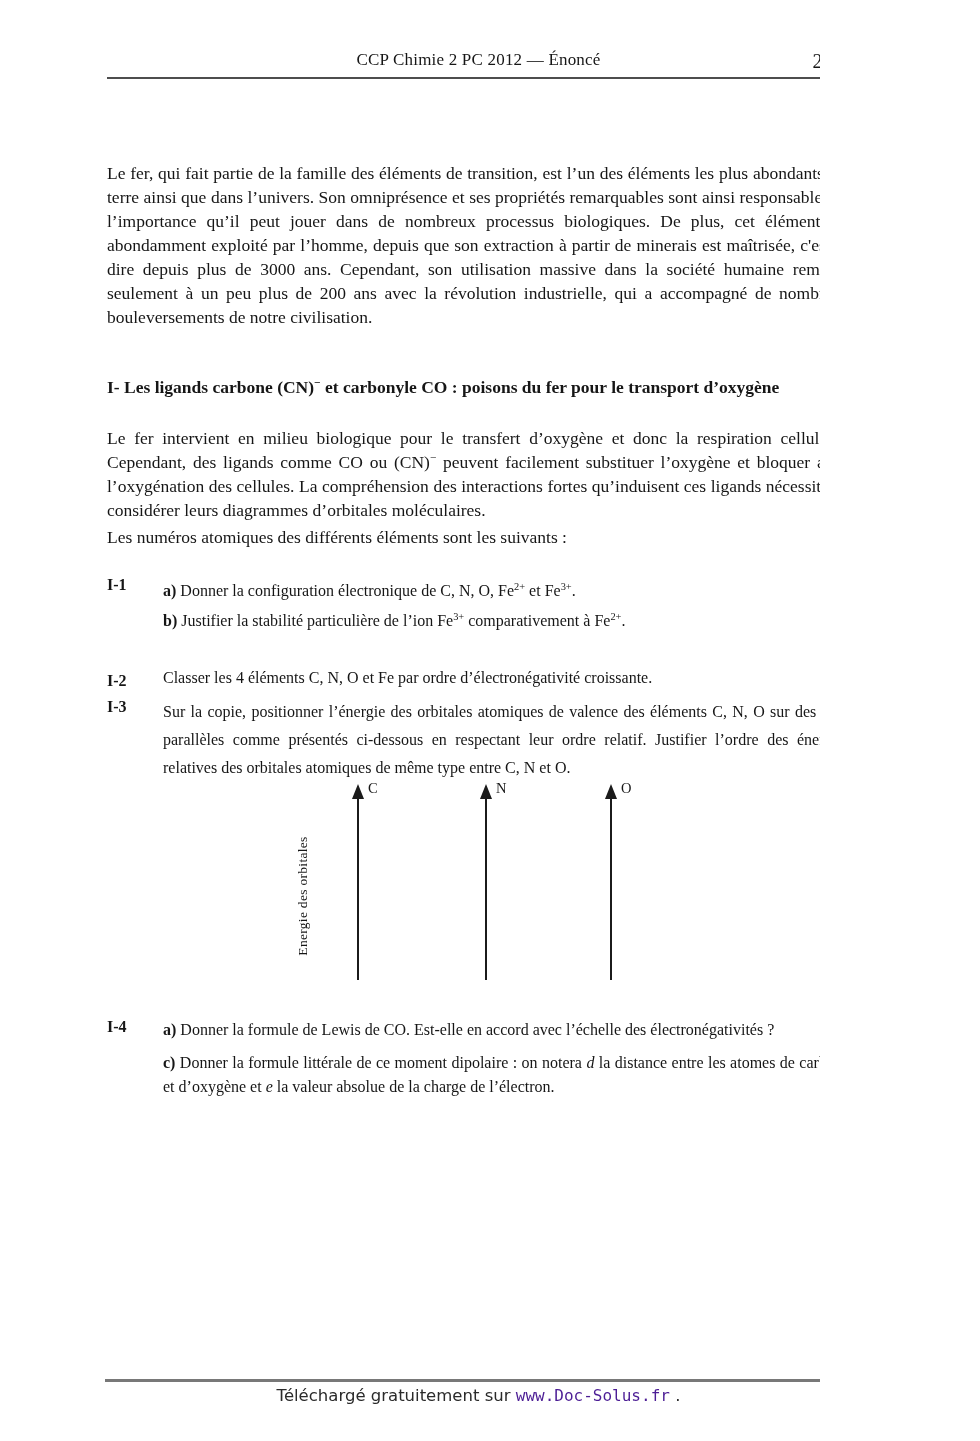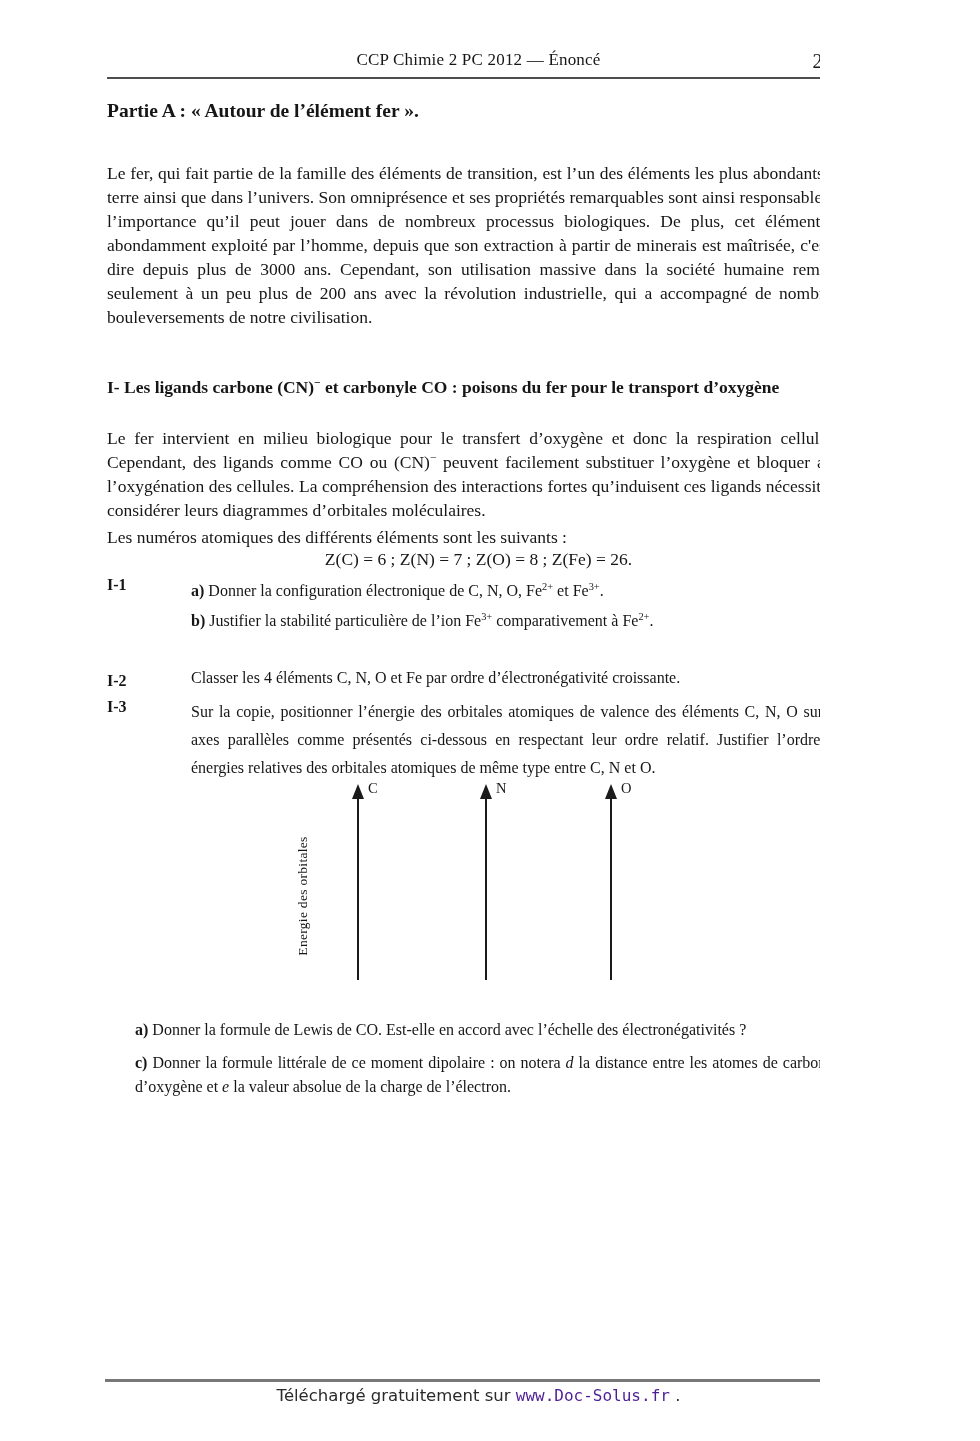--- a/index.html
+++ b/index.html
@@ -31,21 +31,21 @@
   
   .para { font-size:17.5px; line-height:24px; text-align:justify; }
   .p1 { top:161px; }
   .p2 { top:426px; }
   .numbers-intro { top:525px; font-size:17.5px; line-height:24px; }
   .z-line { top:549px; font-size:17.5px; text-align:center; }
 
   
   .question { display:flex; font-size:16px; }
   .q-label { width:56px; flex:0 0 56px; font-weight:bold; }
-  .q-body { flex:1;margin-left:28px; }
+  .q-body { flex:1; }
   .q1 { top:576px; }
   .q1 .q-part { line-height:30px; }
   .q2 { top:666px;align-items:flex-end; }
   .q2 .q-part { line-height:24px; }
   .q3 { top:698px;justify-content:flex-end; }
   .q3 .q-part { line-height:28px; text-align:justify; }
   .q4 { top:1018px; }
   .q4 .q-part { line-height:24px; text-align:justify; margin-bottom:9px; }
 
   .sup { vertical-align:super; font-size:0.65em; line-height:0; }
@@ -87,31 +87,29 @@
 </head>
 <body>
 
 <div class="page">
 
   <div class="abs header">
     <div class="header-course">CCP Chimie 2 PC 2012 — Énoncé</div>
     <div class="header-page">2/15</div>
   </div>
 
-  <div class="abs doc-title">Partie A : « Autour de l’élément fer ».</div>
 
   <div class="abs para p1">Le fer, qui fait partie de la famille des éléments de transition, est l’un des éléments les plus abondants sur terre ainsi que dans l’univers. Son omniprésence et ses propriétés remarquables sont ainsi responsables de l’importance qu’il peut jouer dans de nombreux processus biologiques. De plus, cet élément est abondamment exploité par l’homme, depuis que son extraction à partir de minerais est maîtrisée, c'est-à-dire depuis plus de 3000 ans. Cependant, son utilisation massive dans la société humaine remonte seulement à un peu plus de 200 ans avec la révolution industrielle, qui a accompagné de nombreux bouleversements de notre civilisation.</div>
 
   <div class="abs sec-heading"><span>I- Les ligands carbone (CN)</span><span class="sup">−</span><span> et carbonyle CO : poisons du fer pour le transport d’oxygène</span></div>
 
   <div class="abs para p2"><span>Le fer intervient en milieu biologique pour le transfert d’oxygène et donc la respiration cellulaire. Cependant, des ligands comme CO ou (CN)</span><span class="sup">−</span><span> peuvent facilement substituer l’oxygène et bloquer ainsi l’oxygénation des cellules. La compréhension des interactions fortes qu’induisent ces ligands nécessite de considérer leurs diagrammes d’orbitales moléculaires.</span></div>
 
   <div class="abs numbers-intro">Les numéros atomiques des différents éléments sont les suivants :</div>
 
-  <div class="abs z-line">Z(C) = 6 ; Z(N) = 7 ; Z(O) = 8 ; Z(Fe) = 26.</div>
 
   <div class="abs question q1">
     <div class="q-label">I-1</div>
     <div class="q-body">
       <div class="q-part"><span class="b">a) </span><span>Donner la configuration électronique de C, N, O, Fe</span><span class="sup">2+</span><span> et Fe</span><span class="sup">3+</span><span>.</span></div>
       <div class="q-part"><span class="b">b) </span><span>Justifier la stabilité particulière de l’ion Fe</span><span class="sup">3+</span><span> comparativement à Fe</span><span class="sup">2+</span><span>.</span></div>
     </div>
   </div>
 
   <div class="abs question q2">
@@ -141,20 +139,21 @@
       <div class="axis-label">N</div>
     </div>
     <div class="axis axis-o">
       <div class="axis-shaft"></div>
       <div class="axis-head"></div>
       <div class="axis-label">O</div>
     </div>
   </div>
 
   <div class="abs question q4">
+    <div class="q-label">I-4</div>
     <div class="q-body">
       <div class="q-part"><span class="b">a) </span><span>Donner la formule de Lewis de CO. Est-elle en accord avec l’échelle des électronégativités ?</span></div>
       <div class="q-part"><span class="b">c) </span><span>Donner la formule littérale de ce moment dipolaire : on notera </span><span class="i">d</span><span> la distance entre les atomes de carbone et d’oxygène et </span><span class="i">e</span><span> la valeur absolue de la charge de l’électron.</span></div>
     </div>
   </div>
 
   <div class="footer-rule"></div>
   <div class="footer-text">
     <span>Téléchargé gratuitement sur </span><a href="#" class="footer-link">www.Doc-Solus.fr</a><span> .</span>
   </div>

